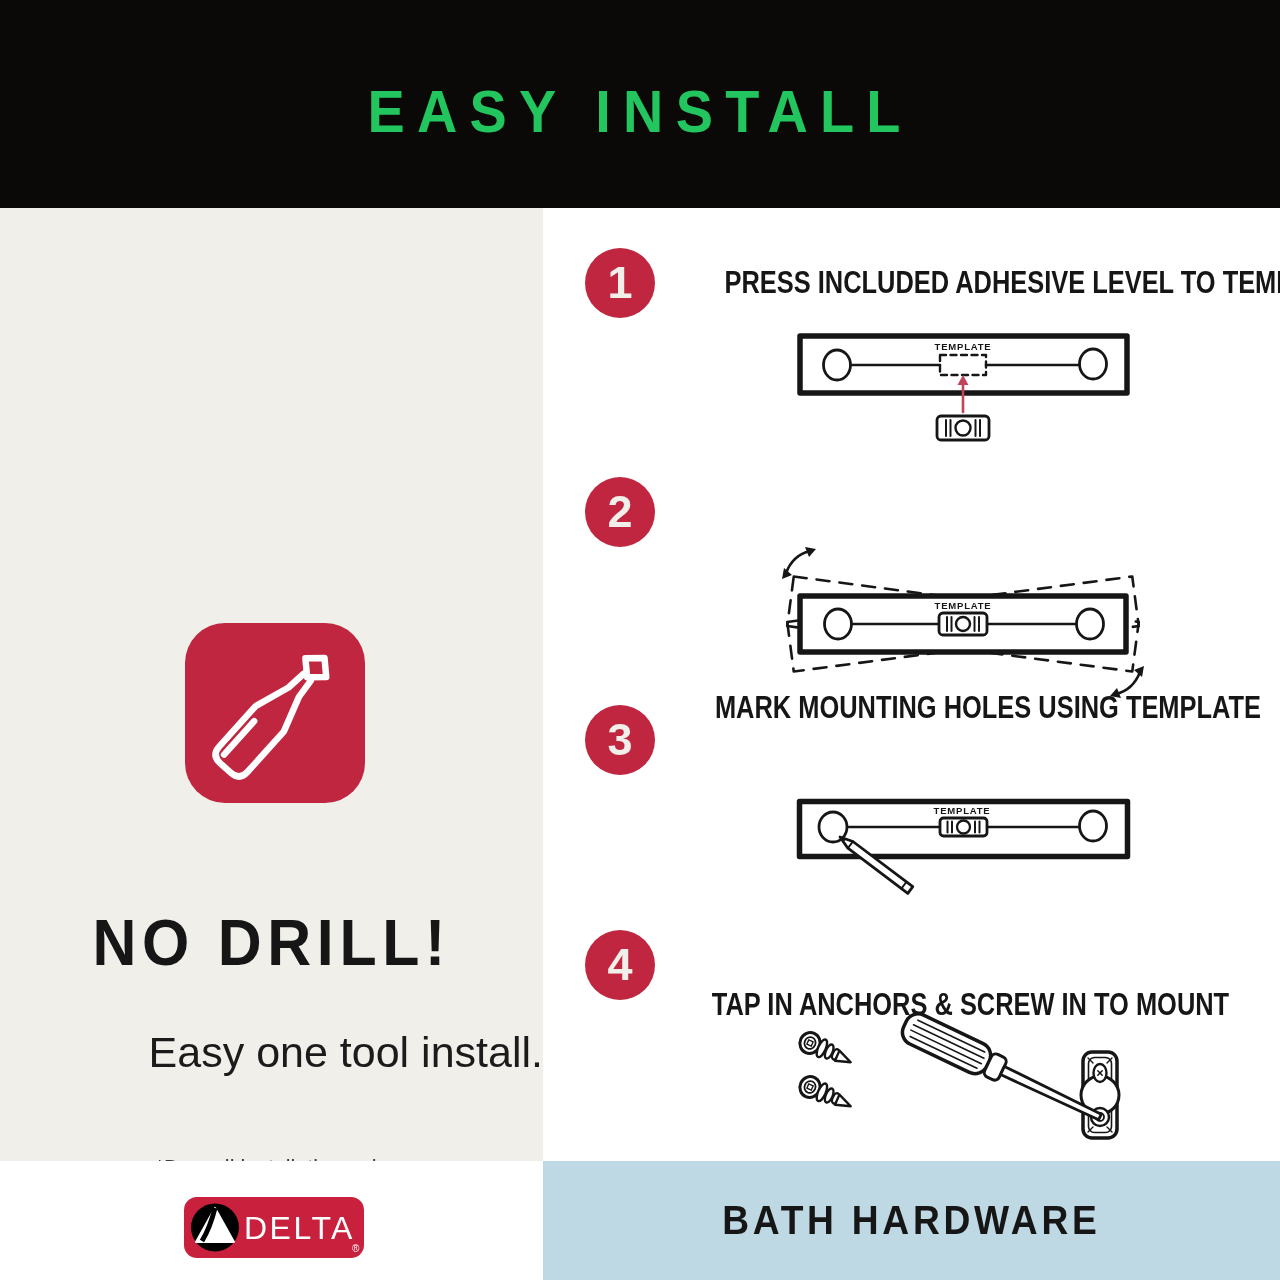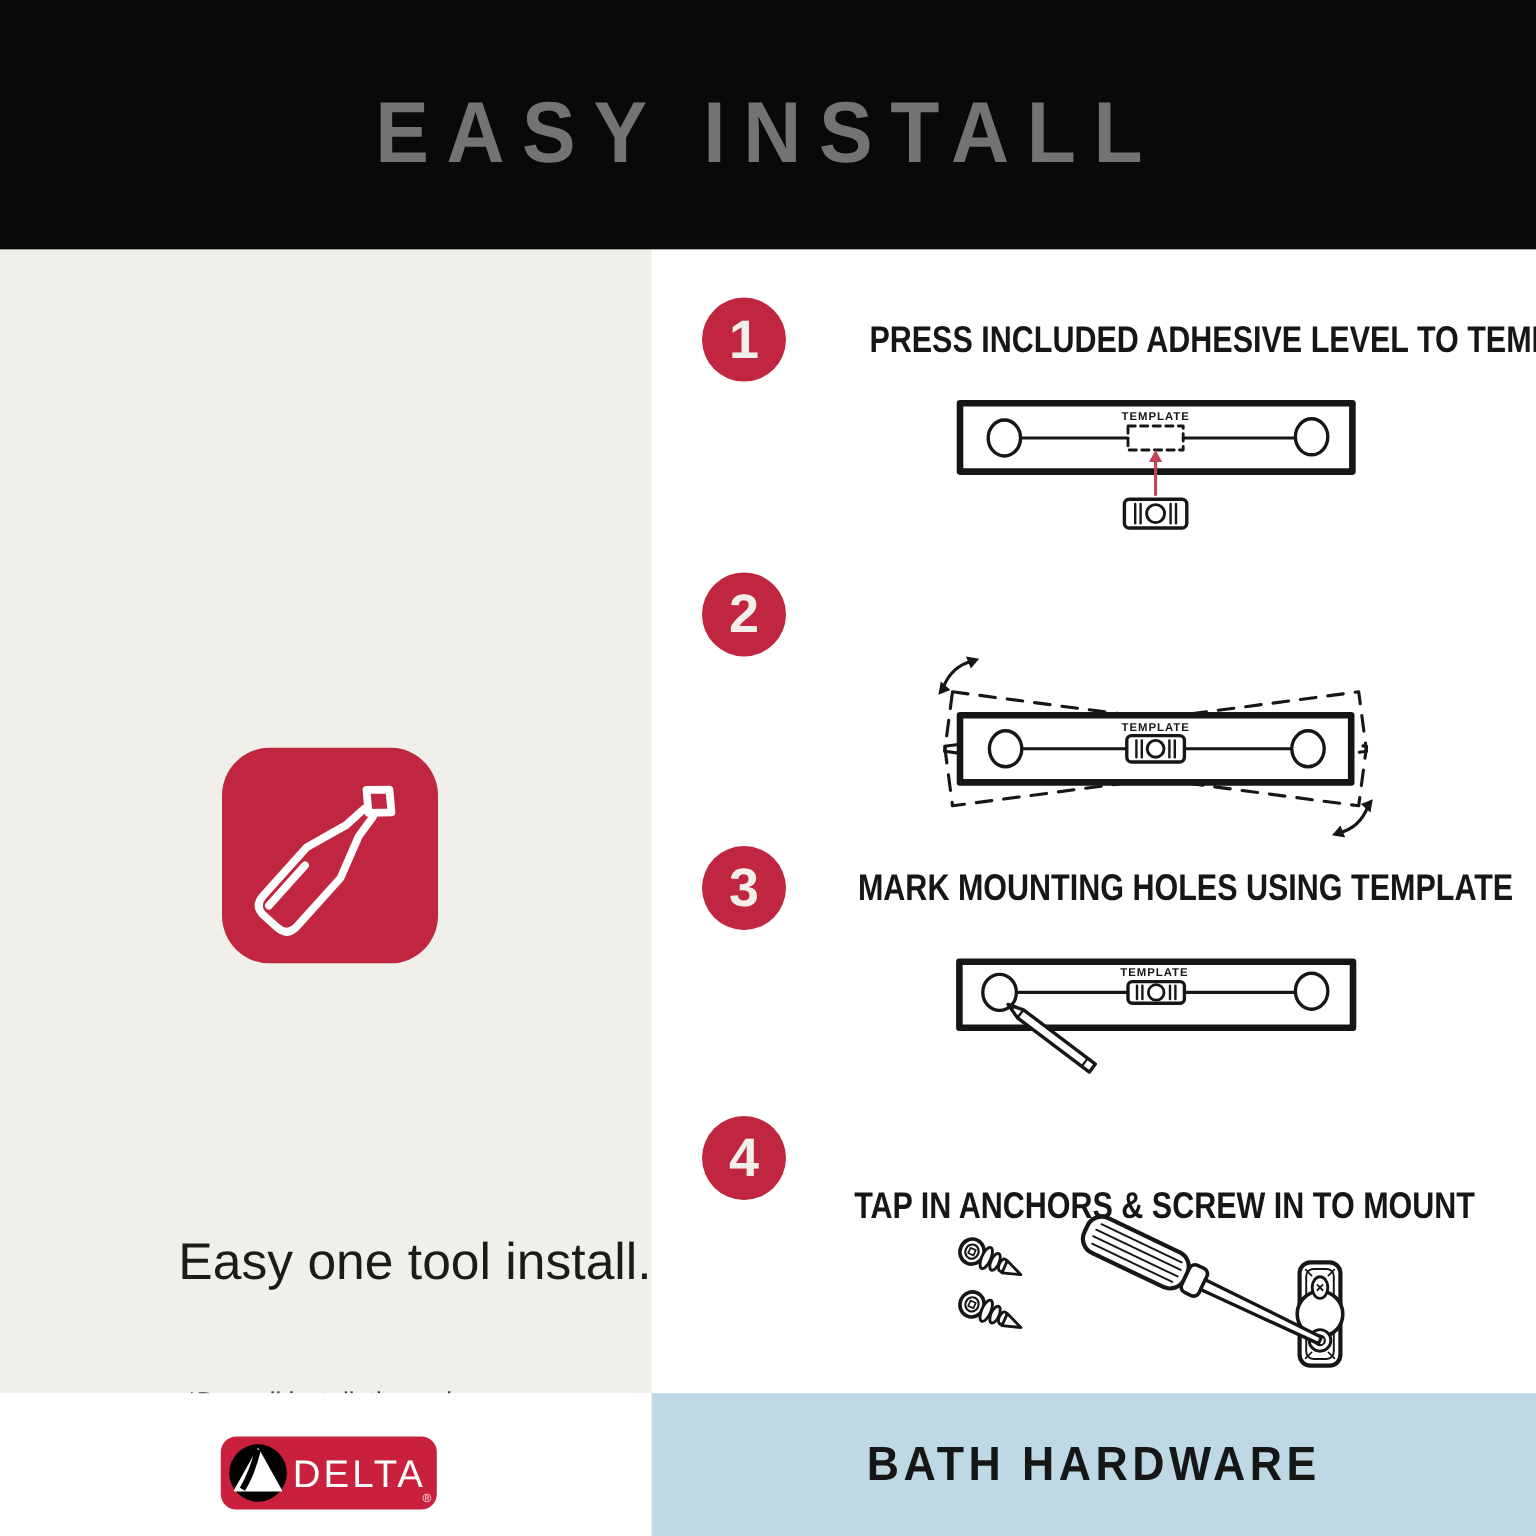--- a/index.html
+++ b/index.html
@@ -2,22 +2,22 @@
 <html style="--header-bg: #0A0908; --accent-red: #C0263F; --logo-red: #C8203D; --panel-beige: #F1EFEA; --footer-blue: #BED9E4; --arrow-red: #C14458; --ink: #161616;"><head>
 <meta charset="utf-8">
 <style>
   html,body{margin:0;padding:0;background:#fff;}
   .page{position:relative;width:1280px;height:1280px;overflow:hidden;
         font-family:"Liberation Sans",sans-serif;background:#fff;}
 
   
   .header{position:absolute;left:0;top:0;width:1280px;height:208px;
           background:var(--header-bg,#0A0908);display:flex;align-items:center;justify-content:center;}
-  .header h1{margin:0;padding-top:14px;font-size:72px;font-weight:bold;
-             letter-spacing:0.22em;color:#737373;white-space:nowrap;}
+  .header h1{margin:0;padding-top:14px;font-size:60px;font-weight:bold;
+             letter-spacing:0.22em;color:#22c55e;white-space:nowrap;}
   .cond{display:inline-block;transform:scaleX(0.93);transform-origin:center;white-space:nowrap;}
   .cond82{display:inline-block;transform:scaleX(0.82);transform-origin:center;white-space:nowrap;}
 
   
   .left-panel{position:absolute;left:0;top:208px;width:543px;height:953px;
               background:var(--panel-beige,#F1EFEA);}
   .tool-icon{position:absolute;left:185px;top:415px;width:180px;height:180px;}
   .no-drill{position:absolute;left:0;top:698px;width:543px;text-align:center;
             font-size:64px;font-weight:bold;letter-spacing:6px;color:#161616;}
   .no-drill .cond{transform:scaleX(0.95);}
@@ -53,20 +53,21 @@
 
   <div class="left-panel">
     <svg class="tool-icon" viewBox="0 0 180 180">
       <rect x="0" y="0" width="180" height="180" rx="40" fill="#C0263F"></rect>
       <g transform="rotate(42 90 90)" fill="none" stroke="#ffffff" stroke-width="6.5" stroke-linejoin="round" stroke-linecap="round">
         <polygon points="90,16 104,29 90,42 76,29"></polygon>
         <path d="M 85,42 L 83,62 L 71,98 L 71,152 Q 71,164 83,164 L 97,164 Q 109,164 109,152 L 109,98 L 97,62 L 95,42"></path>
         <line x1="80" y1="110" x2="80" y2="155"></line>
       </g>
     </svg>
+    <div class="no-drill"><span class="cond">NO DRILL!</span></div>
     <div class="one-tool">Easy one tool install.</div>
     <div class="footnote">*Drywall installation only</div>
   </div>
 
   <div class="right-panel"></div>
 
   <div class="step-num" style="top:248px">
       <span>1</span>
     </div>
   <div class="step-label" style="top:262px"><span class="cond82">PRESS INCLUDED ADHESIVE LEVEL TO TEMPLATE</span></div>
@@ -114,21 +115,21 @@
     <polygon points="38,4 27,2 31,12" fill="#161616"></polygon>
     <polygon points="4,34 6,23 14,30" fill="#161616"></polygon>
     <polygon points="332,151 343,153 339,143" fill="#161616"></polygon>
     <polygon points="366,121 364,132 356,125" fill="#161616"></polygon>
     <text x="185" y="64" text-anchor="middle" font-size="9.5" font-weight="bold" letter-spacing="0.8" fill="#161616">TEMPLATE</text>
   </svg>
 
   <div class="step-num" style="top:705px">
       <span>3</span>
     </div>
-  <div class="step-label" style="top:719px"><span class="cond82">MARK MOUNTING HOLES USING TEMPLATE</span></div>
+  <div class="step-label" style="top:687px"><span class="cond82">MARK MOUNTING HOLES USING TEMPLATE</span></div>
   <svg class="illus" style="left:790px;top:795px" width="345" height="105" viewBox="0 0 345 105">
     <g fill="none" stroke="#161616" stroke-linecap="round" stroke-linejoin="round">
       <rect x="9.5" y="6.5" width="328" height="55" fill="#fff" stroke-width="5.5"></rect>
       <ellipse cx="43" cy="32" rx="14" ry="15" stroke-width="2.8"></ellipse>
       <ellipse cx="303" cy="31" rx="13.5" ry="15" stroke-width="2.8"></ellipse>
       <line x1="59" y1="32" x2="150" y2="32" stroke-width="2.6"></line>
       <line x1="198" y1="32" x2="288" y2="32" stroke-width="2.6"></line>
       <rect x="150" y="23" width="47" height="18" rx="3.5" fill="#fff" stroke-width="2.8"></rect>
       <line x1="157.5" y1="26.5" x2="157.5" y2="37.5" stroke-width="2"></line>
       <line x1="162" y1="26.5" x2="162" y2="37.5" stroke-width="2"></line>

